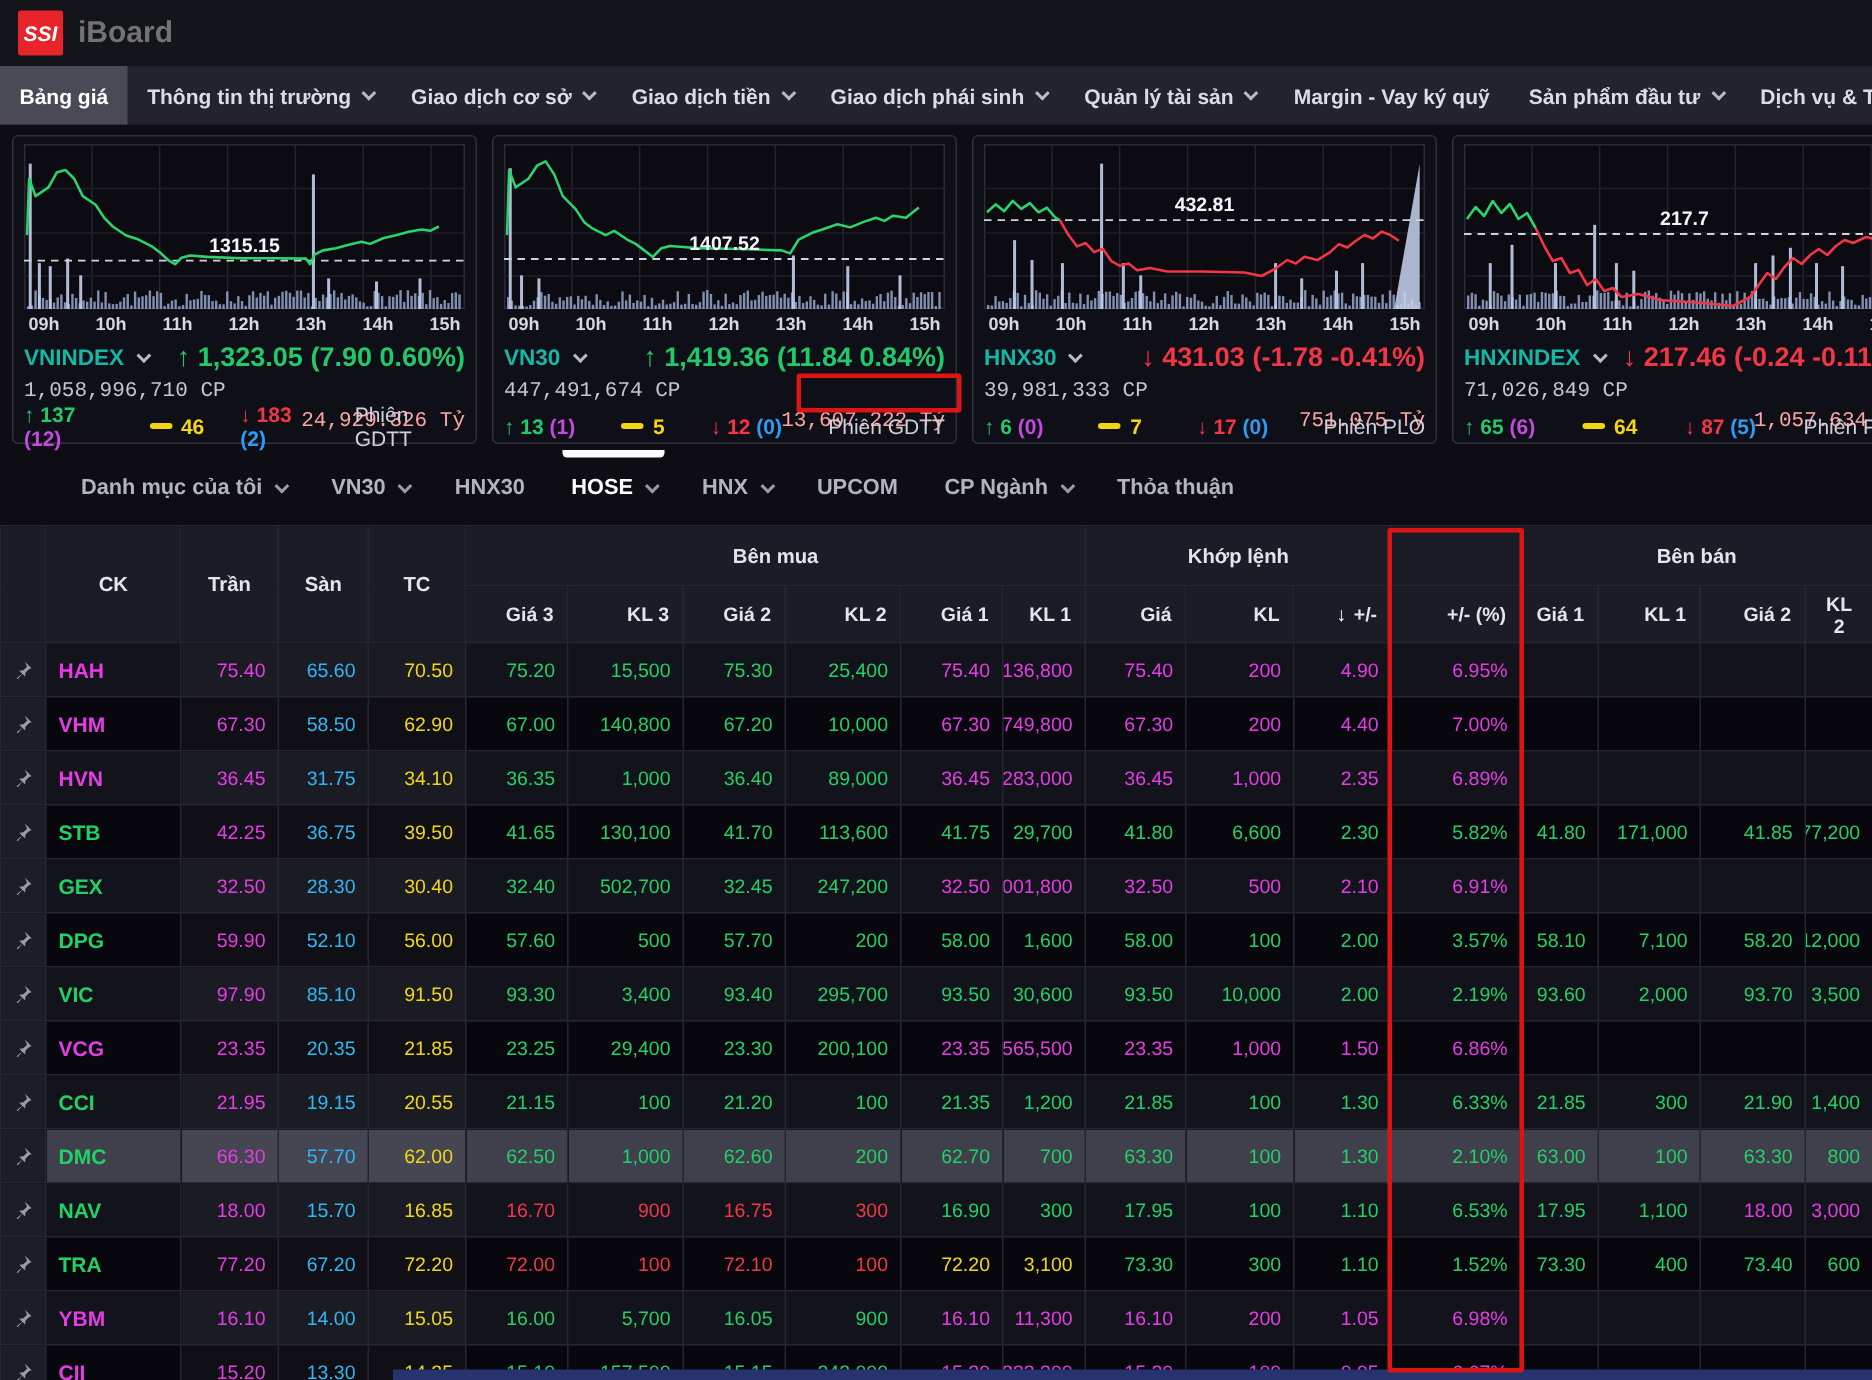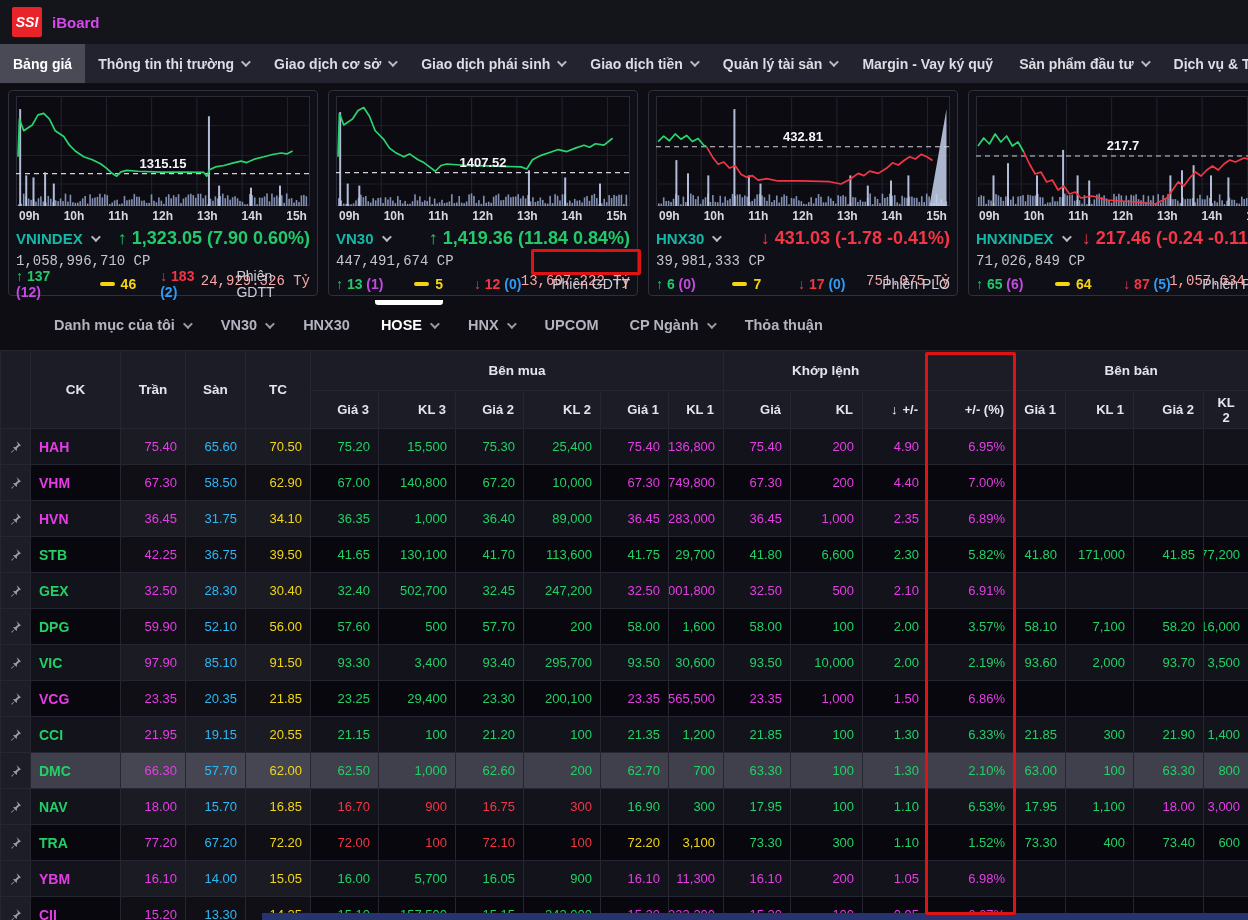--- a/index.html
+++ b/index.html
@@ -4,21 +4,21 @@
 <style>
   html,body{margin:0;padding:0;background:#0d0d13;}
   *{box-sizing:border-box;}
   .app{position:relative;width:1248px;height:920px;overflow:hidden;background:#0d0d13;
        font-family:"Liberation Sans","DejaVu Sans",sans-serif;color:#e8e8ee;}
 
   
   .topbar{height:44px;display:flex;align-items:center;padding:0 12px;background:#14141b;}
   .logo{width:30px;height:30px;background:#e8232a;border-radius:2px;display:flex;align-items:center;
         justify-content:center;font-weight:bold;font-style:italic;font-size:14px;color:#fff;}
-  .app-title{margin-left:10px;font-size:15px;font-weight:bold;color:#d946ef;}
+  .app-title{margin-left:10px;font-size:20px;font-weight:bold;color:#737373;}
 
   
   .mainnav{height:40px;display:flex;align-items:stretch;background:#23232f;border-bottom:1px solid #101016;}
   .nav-item{display:flex;align-items:center;gap:7px;padding:0 13px;font-size:14px;font-weight:bold;
             color:#dcdce4;cursor:pointer;white-space:nowrap;}
   .nav-item.active{background:#4a4a56;color:#ffffff;}
   .chev{width:7px;height:7px;border-right:2px solid #b9b9c6;border-bottom:2px solid #b9b9c6;
         transform:rotate(45deg) translateY(-2px);display:inline-block;}
 
   
@@ -104,25 +104,25 @@
   </div>
       <div class="nav-item">
     <span class="nav-label">Thông tin thị trường</span>
   <span class="chev"></span>
       </div>
       <div class="nav-item">
     <span class="nav-label">Giao dịch cơ sở</span>
   <span class="chev"></span>
       </div>
       <div class="nav-item">
-    <span class="nav-label">Giao dịch phái sinh</span>
+    <span class="nav-label">Giao dịch tiền</span>
   <span class="chev"></span>
       </div>
       <div class="nav-item">
-    <span class="nav-label">Giao dịch tiền</span>
+    <span class="nav-label">Giao dịch phái sinh</span>
   <span class="chev"></span>
       </div>
       <div class="nav-item">
     <span class="nav-label">Quản lý tài sản</span>
   <span class="chev"></span>
       </div>
       <div class="nav-item">
     <span class="nav-label">Margin - Vay ký quỹ</span>
   </div>
       <div class="nav-item">
@@ -1362,21 +1362,21 @@
             <td>
               <span class="wrap cu price">58.10</span>
             </td>
             <td>
               <span class="wrap cu price">7,100</span>
             </td>
             <td>
               <span class="wrap cu price">58.20</span>
             </td>
             <td>
-              <span class="wrap cu price">16,000</span>
+              <span class="wrap cu price">12,000</span>
             </td>
           </tr>
           <tr class="odd">
             <td class="pin">
               <span class="pinw">
                 <svg viewBox="0 0 16 16" width="13" height="13">
                   <path d="M9.3 1.2l5.5 5.5-1.9.6-3 3-.4 3.3-2.3-2.3-3.7 4.5-.9-.9 4.5-3.7L4.8 8.9l3.3-.4 3-3z" fill="#9a9aa8"></path>
                 </svg>
               </span>
             </td>

